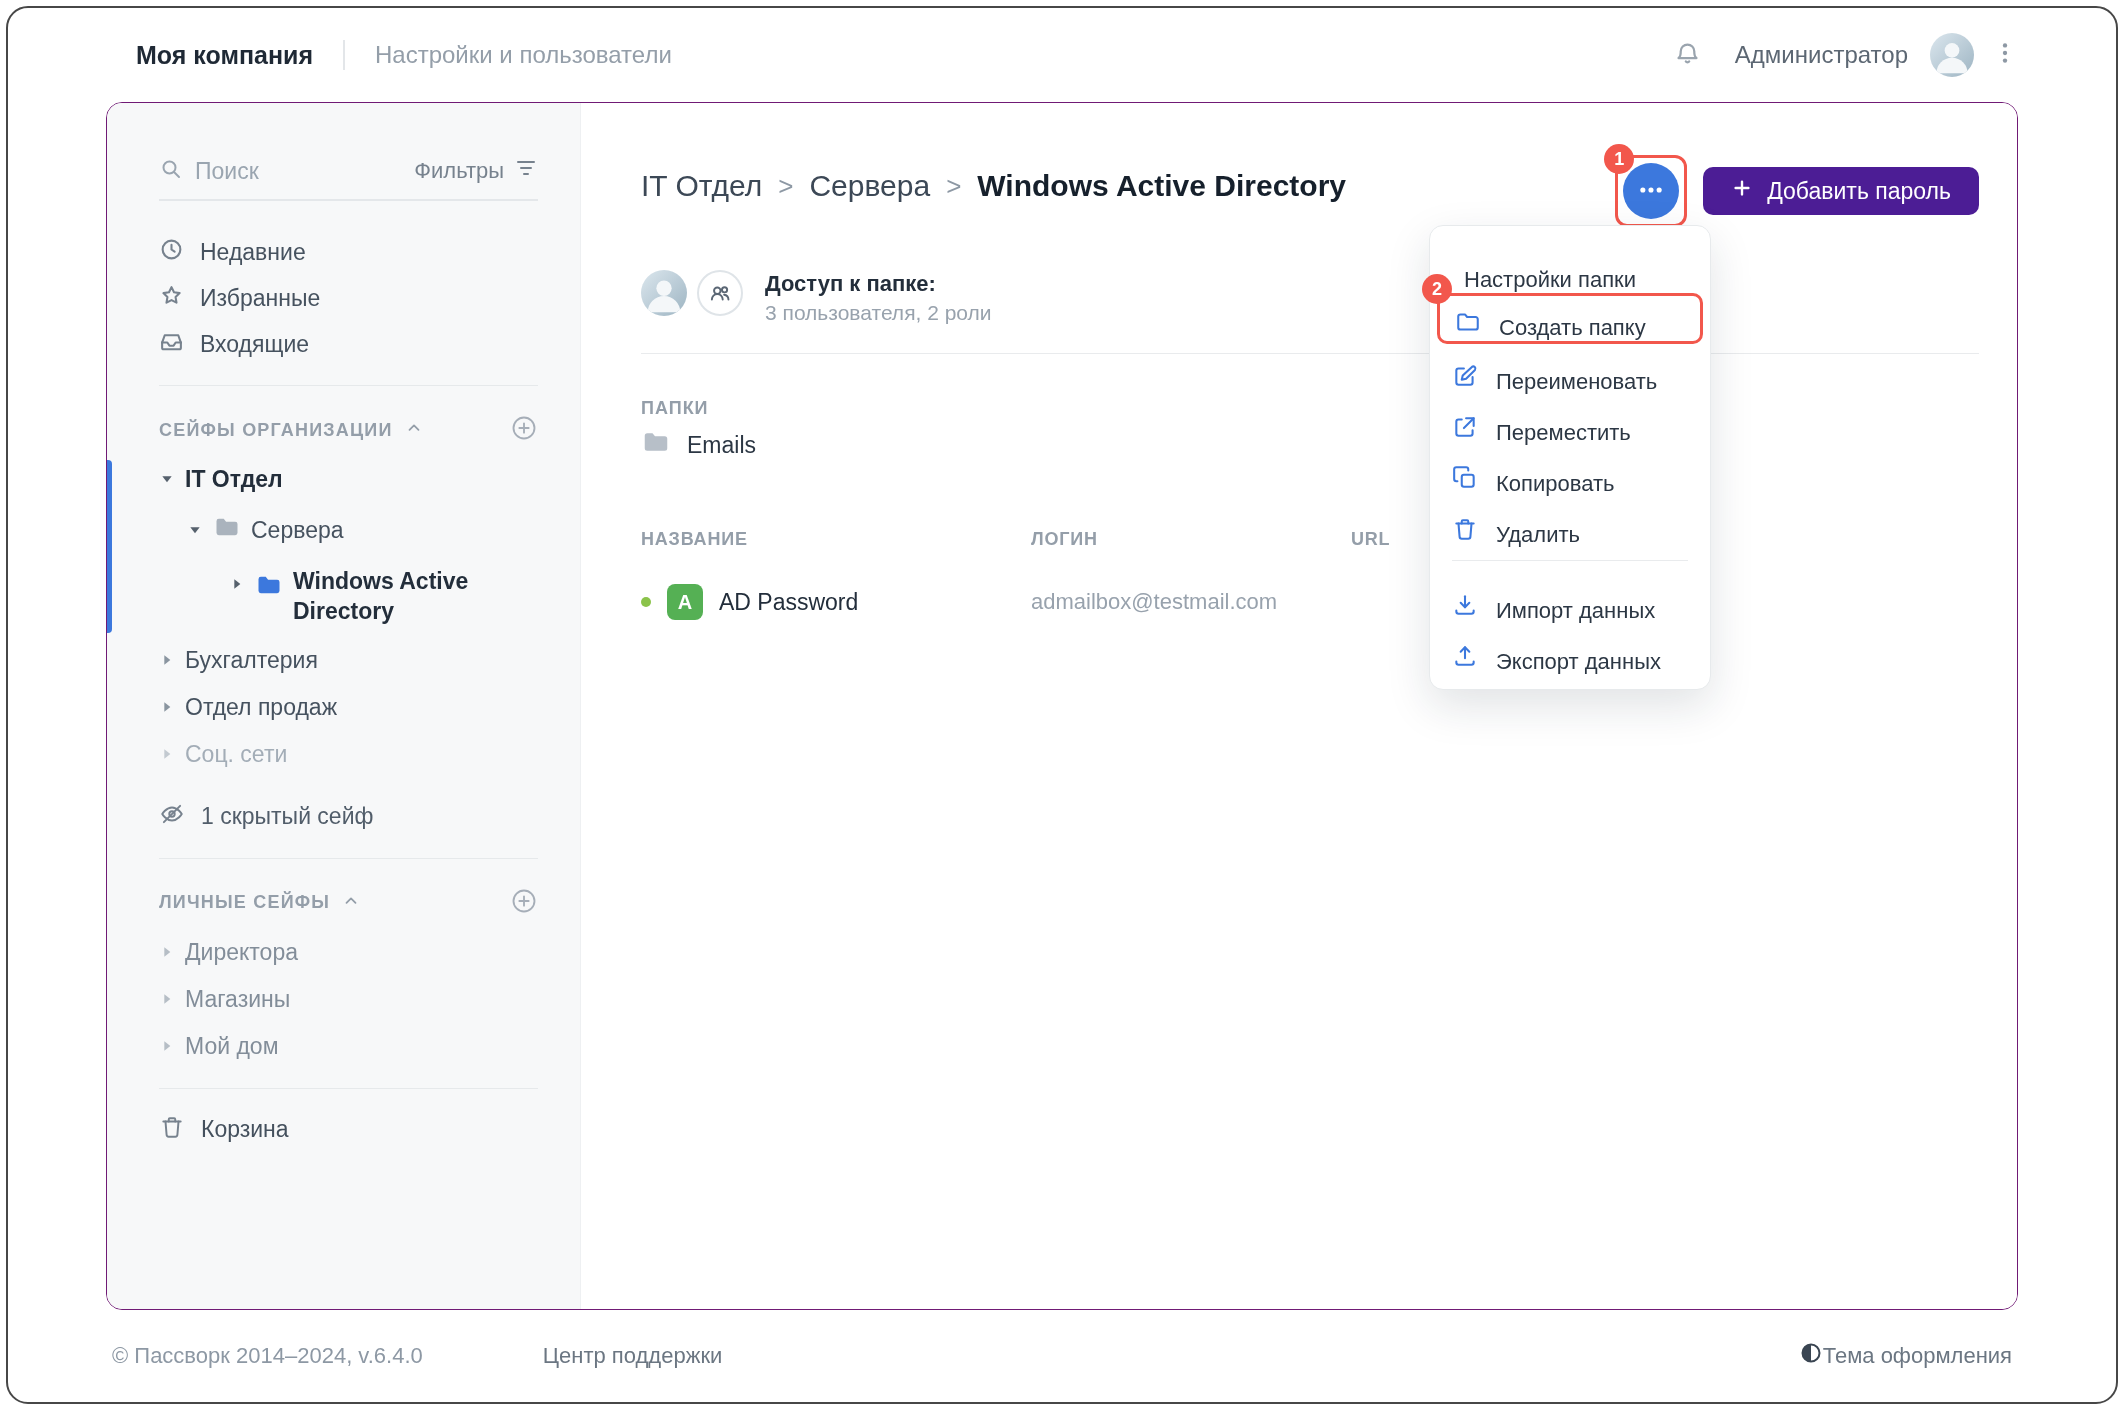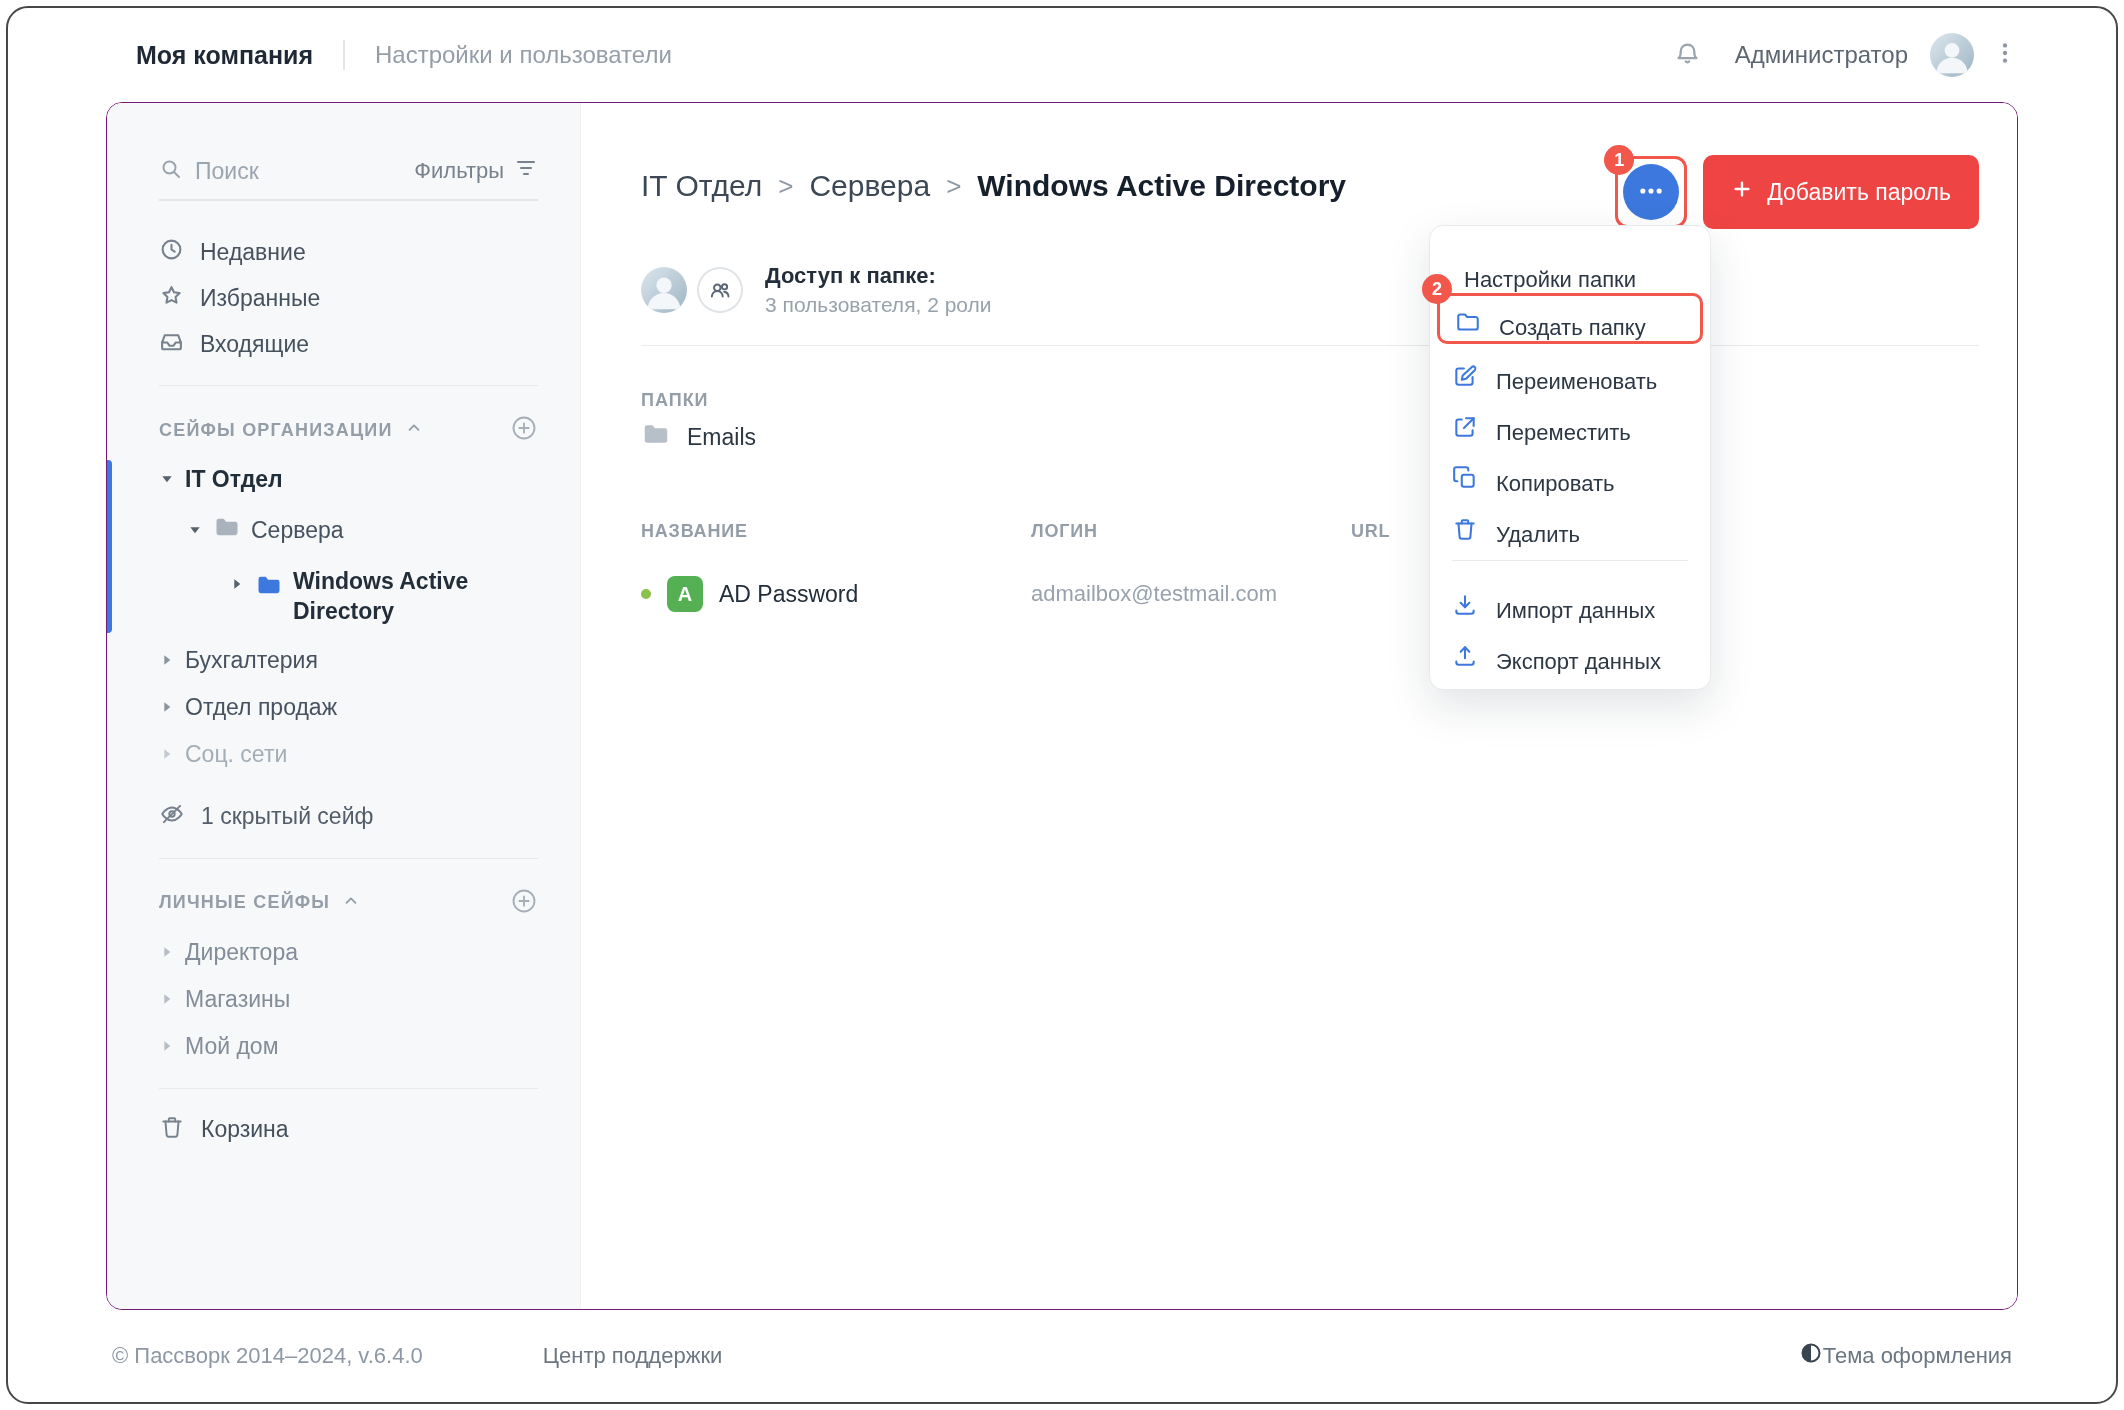--- a/index.html
+++ b/index.html
@@ -72,28 +72,28 @@
   .breadcrumb { display:flex; align-items:center; font-size:30px; color:#3c4856; padding-top:14px; flex-wrap:wrap; }
   .bc-sep { color:#8d98a4; margin:0 16px; font-size:26px; }
   .bc-current { font-weight:700; color:#16202c; }
   .actions { display:flex; align-items:center; gap:16px; flex:none; }
   .more-outline { position:relative; border:3px solid #f2574c; border-radius:12px; padding:5px; }
   .more-btn { width:56px; height:56px; border-radius:50%; background:#3c78dd; border:none; color:#fff;
               display:flex; align-items:center; justify-content:center; cursor:pointer; }
   .step-badge { position:absolute; width:30px; height:30px; border-radius:50%; background:#f2574c; color:#fff;
                 font-size:18px; font-weight:700; display:flex; align-items:center; justify-content:center; z-index:8; }
   .badge-1 { left:-14px; top:-14px; }
-  .add-btn { height:74px; padding:0 28px; background:#ef4444; border:none; border-radius:10px; color:#fff;
+  .add-btn { height:48px; padding:0 28px; background:#4c1d95; border:none; border-radius:10px; color:#fff;
              font-size:23px; font-family:inherit; display:flex; align-items:center; gap:14px; cursor:pointer; }
 
   .access-row { margin-top:34px; display:flex; align-items:center; gap:10px; }
   .avatar-lg { width:46px; height:46px; }
   .circle-users { width:46px; height:46px; border-radius:50%; background:#fff; border:2px solid #dfe4e8;
                   display:flex; align-items:center; justify-content:center; color:#5b6775; }
-  .access-text { margin-left:12px; }
+  .access-text { margin-left:12px;margin-top:10px; }
   .access-title { font-size:22px; font-weight:700; color:#232e3b; }
   .access-sub { font-size:21px; color:#98a2ad; margin-top:4px; }
   .main-divider { border-top:1px solid #e9ebed; margin-top:28px; }
 
   .mini-label { font-size:18px; font-weight:700; letter-spacing:1px; color:#949ea9; }
   .folders-label { margin-top:44px; }
   .folder-row { margin-top:8px; display:flex; align-items:center; gap:16px; font-size:23px; color:#2c3744; cursor:pointer; }
   .folder-row .folder { color:#b7bfc8; }
 
   .table { margin-top:66px; }

